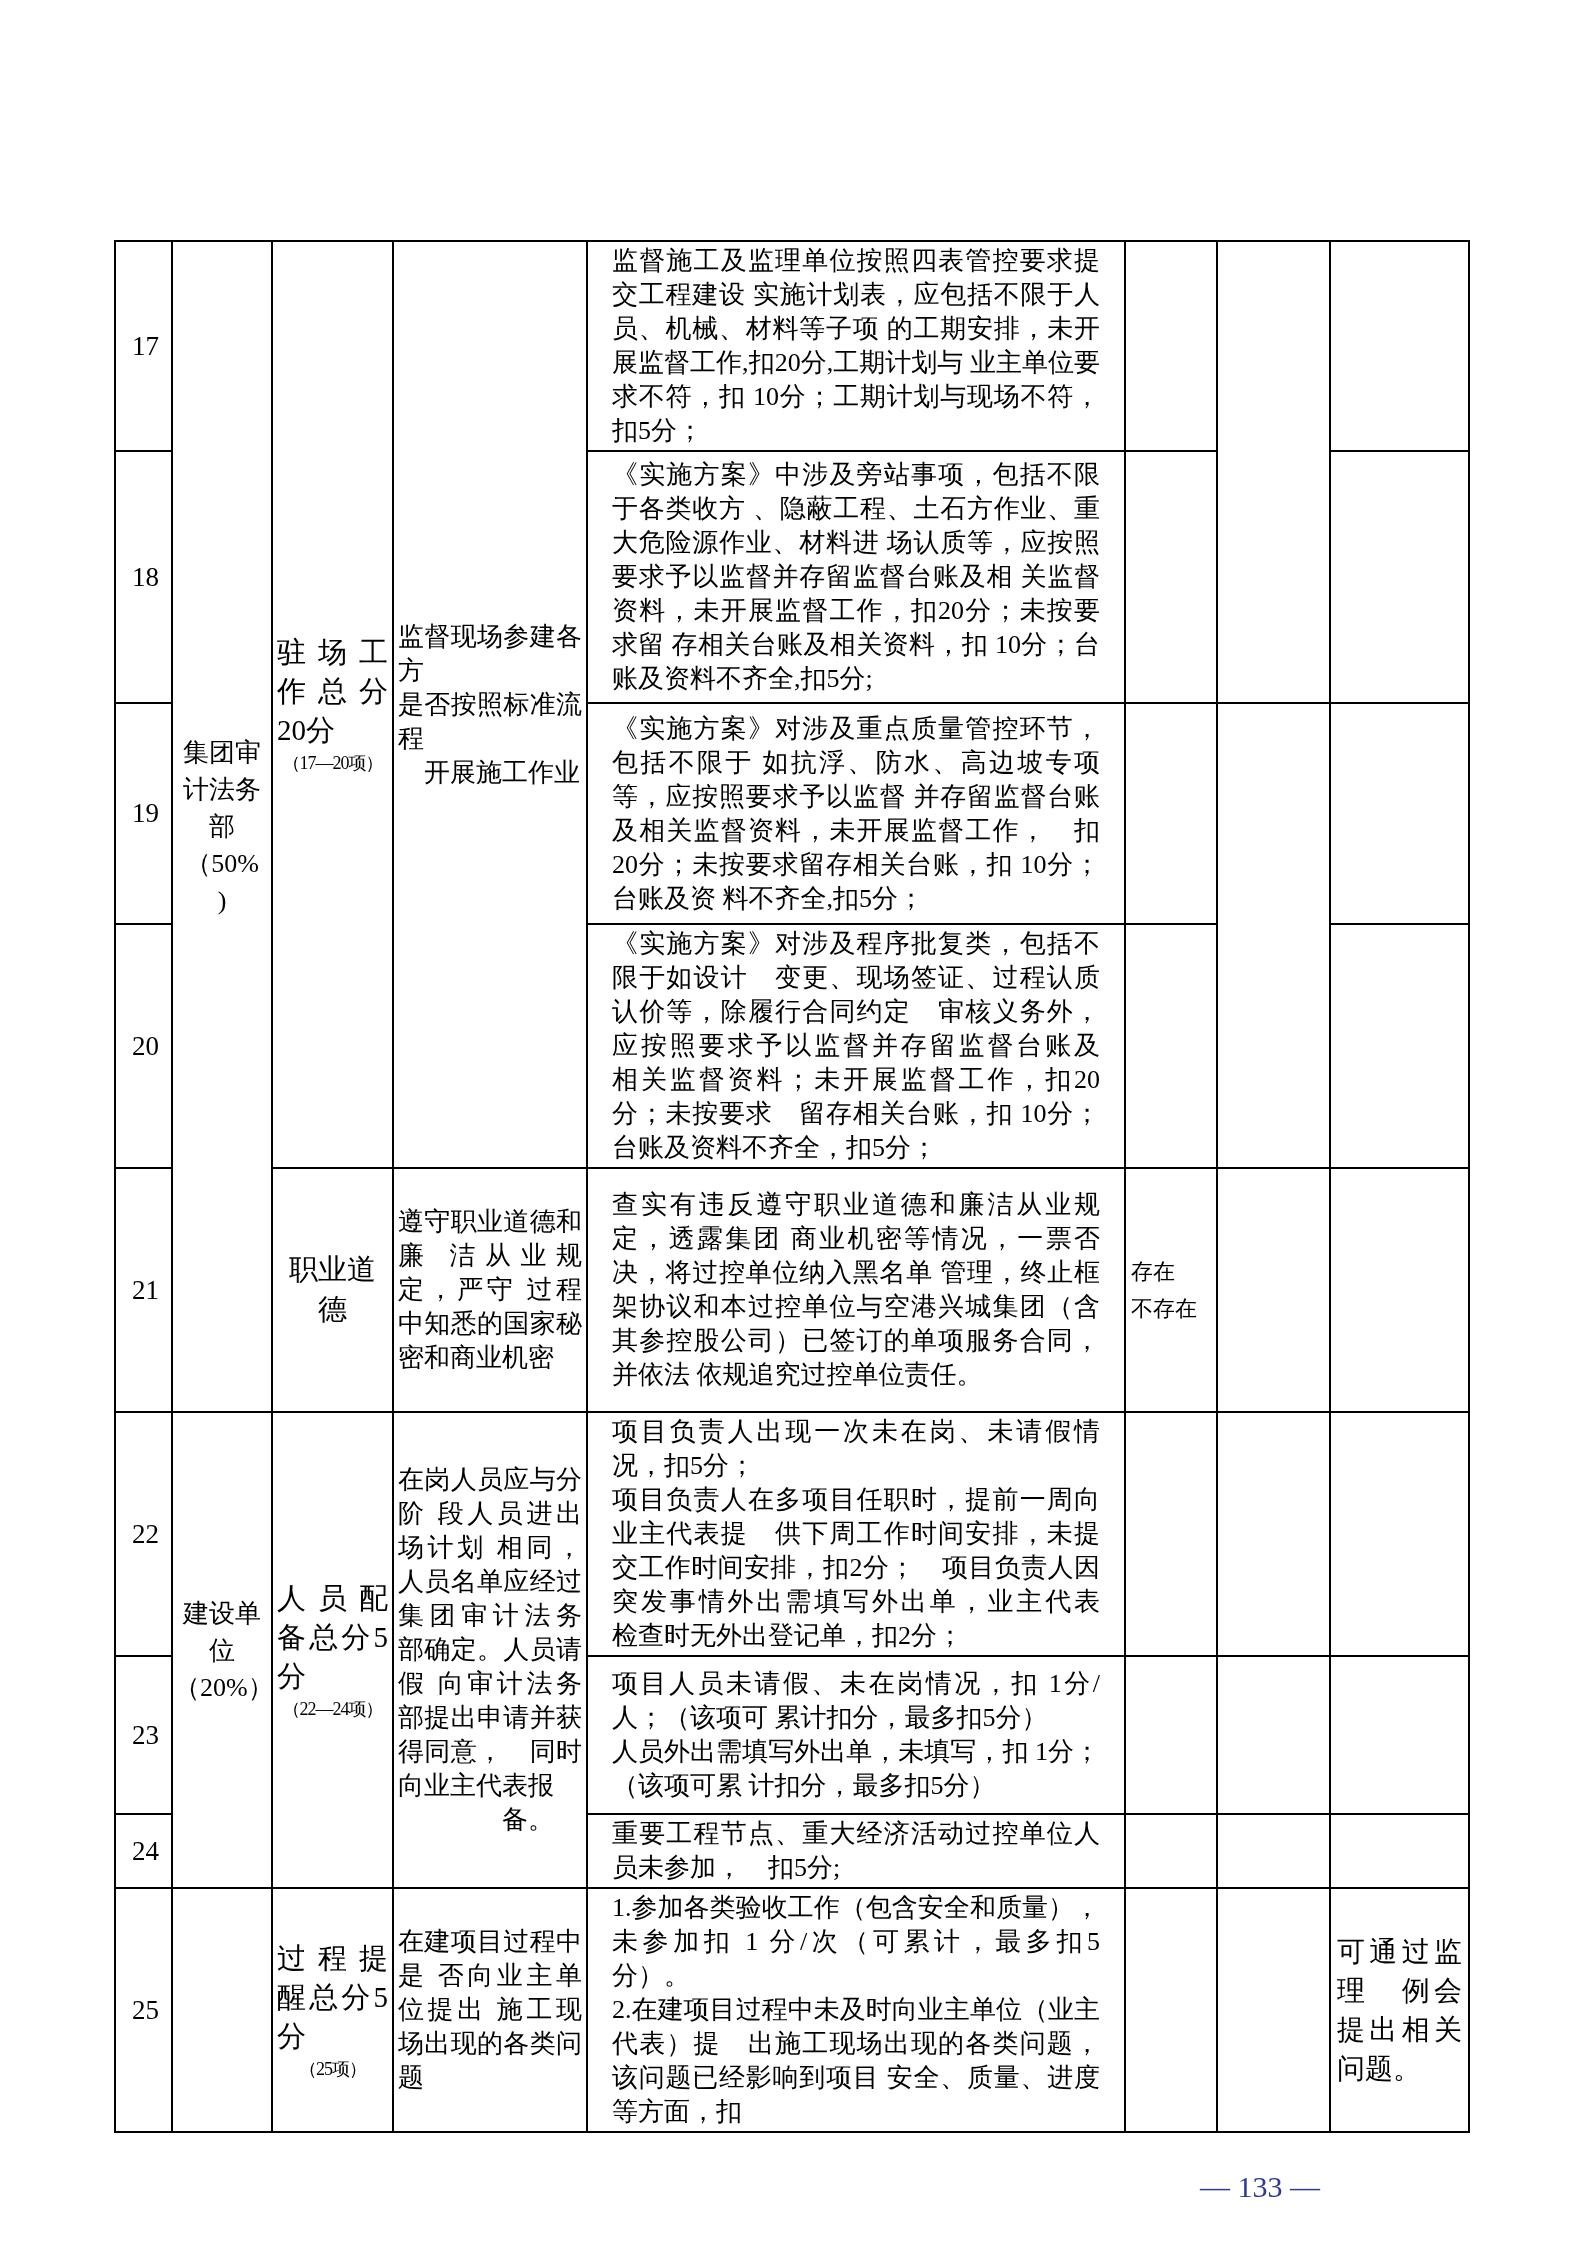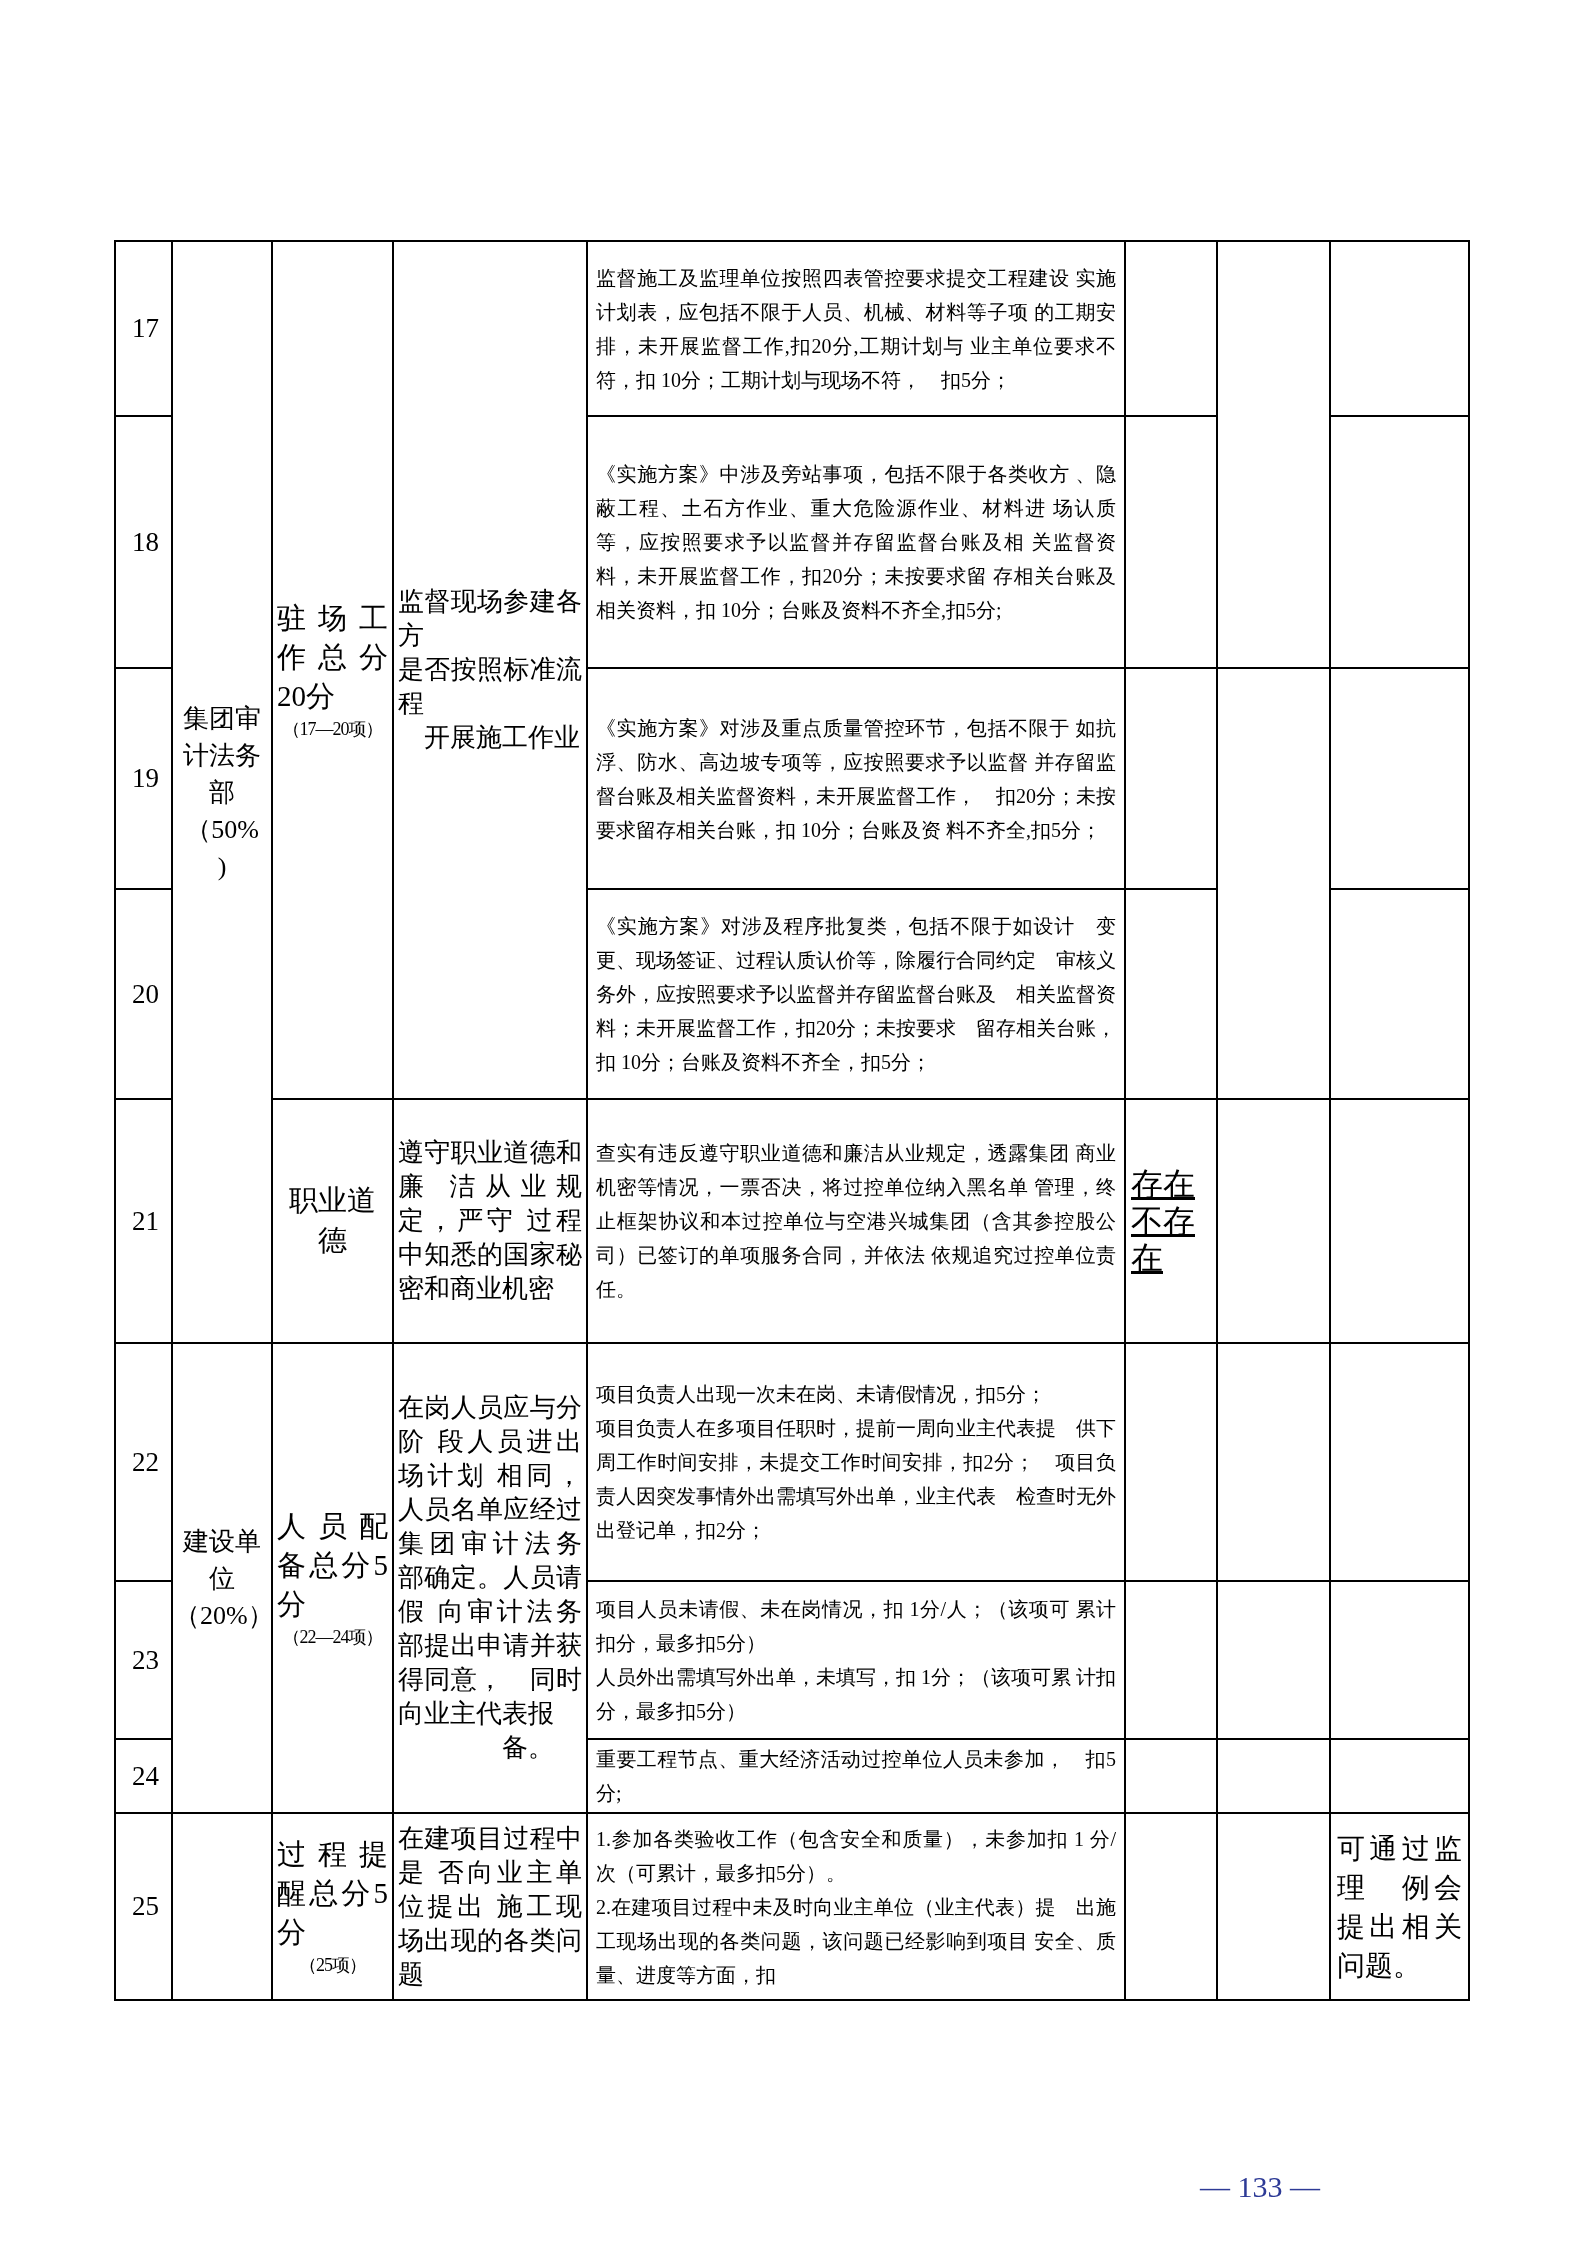--- a/index.html
+++ b/index.html
@@ -8,22 +8,22 @@
   table.eval{position:absolute;left:114px;top:240px;width:1354px;
              border-collapse:collapse;table-layout:fixed;}
   td{border:2px solid #000;vertical-align:middle;padding:16px;overflow:hidden;}
   .num{text-align:center;font-size:27px;}
   .dept{text-align:center;font-size:26px;line-height:37px;white-space:pre-wrap;padding:0 1px;}
   .item{font-size:29px;line-height:39px;text-align:justify;padding:0 4px;}
   .item .lbl{display:block;text-align:justify;}
   .item .note{display:block;font-size:18px;line-height:26px;text-align:center;letter-spacing:-1px;}
   .item-center{text-align:center;font-size:29px;padding:0 8px;}
   .crit{font-size:26px;line-height:34px;text-align:justify;white-space:pre-wrap;padding:0 4px;}
-  .score{font-size:20px;line-height:34px;text-align:justify;white-space:pre-wrap;padding:2px 8px;}
-  .presence{font-size:32px;line-height:37px;white-space:pre-wrap;padding:0 5px;text-align:left;text-decoration:underline;}
+  .score{font-size:26px;line-height:34px;text-align:justify;white-space:pre-wrap;padding:2px 24px;}
+  .presence{font-size:22px;line-height:37px;white-space:pre-wrap;padding:0 5px;text-align:left;}
   .remark{font-size:28px;line-height:39px;text-align:justify;padding:0 6px;}
   .footer{position:absolute;left:1200px;top:2170px;font-size:30px;color:#2d3a96;
           font-family:"Liberation Serif","DejaVu Serif",serif;}
 </style>
 </head>
 <body>
 
 <div class="page">
 
   <table class="eval">

